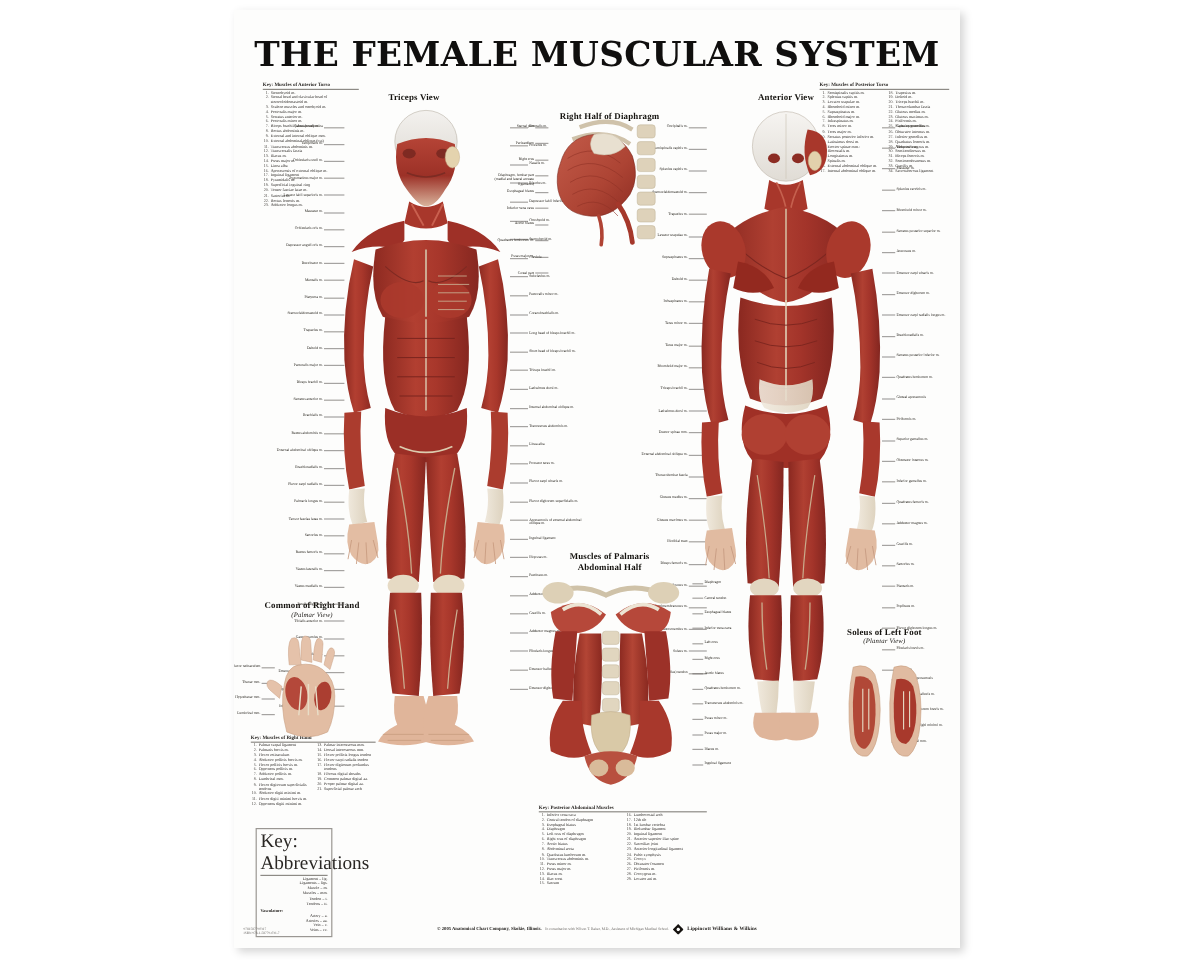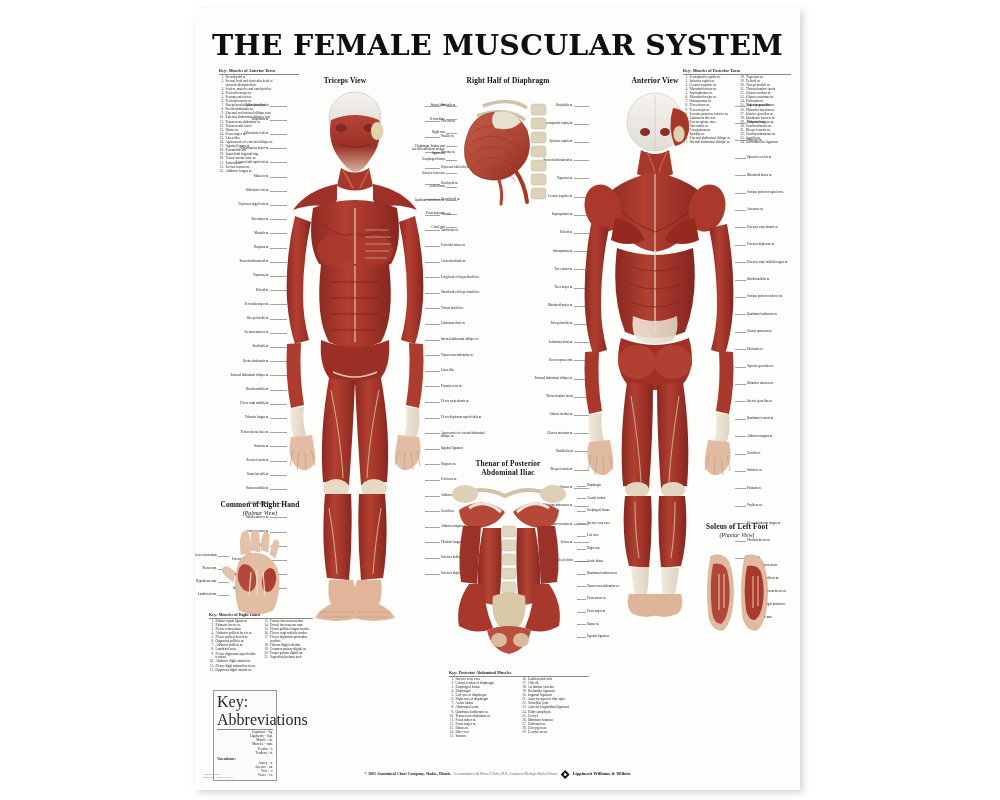--- a/index.html
+++ b/index.html
@@ -94,25 +94,25 @@
 </head>
 <body>
 
 <div id="stage">
   <div id="poster">
 
     <div class="title">THE FEMALE MUSCULAR SYSTEM</div>
 
     <div class="sec-h" style="left:90px;top:68px;width:120px;">Triceps View</div>
     <div class="sec-h" style="left:400px;top:68px;width:120px;">Anterior View</div>
-    <div class="sec-h" style="left:248px;top:68px;width:130px;">Right Half of Diaphragm</div>
+    <div class="sec-h" style="left:248px;top:84px;width:130px;">Right Half of Diaphragm</div>
 
     <div class="sec-h" style="left:243px;top:451px;width:140px;">
-      <span>Thenar of Posterior</span><br>
-      <span>Abdominal Iliac</span>
+      <span>Muscles of Palmaris</span><br>
+      <span>Abdominal Half</span>
     </div>
 
     <div class="sec-h" style="left:10px;top:492px;width:110px;">
       <span>Common of Right Hand</span>
       <span class="sec-sub">(Palmar View)</span>
     </div>
 
     <div class="sec-h" style="left:487px;top:514px;width:110px;">
       <span>Soleus of Left Foot</span>
       <span class="sec-sub">(Plantar View)</span>

